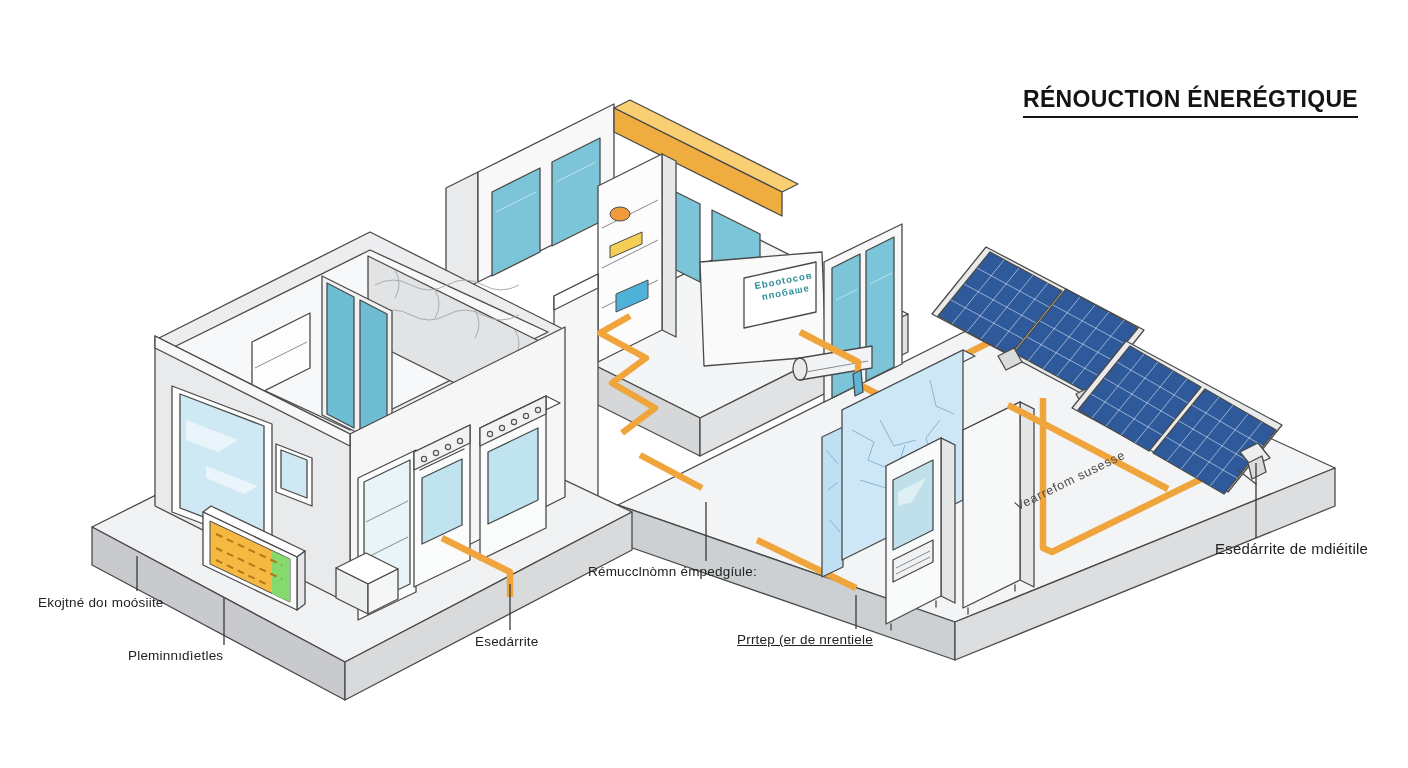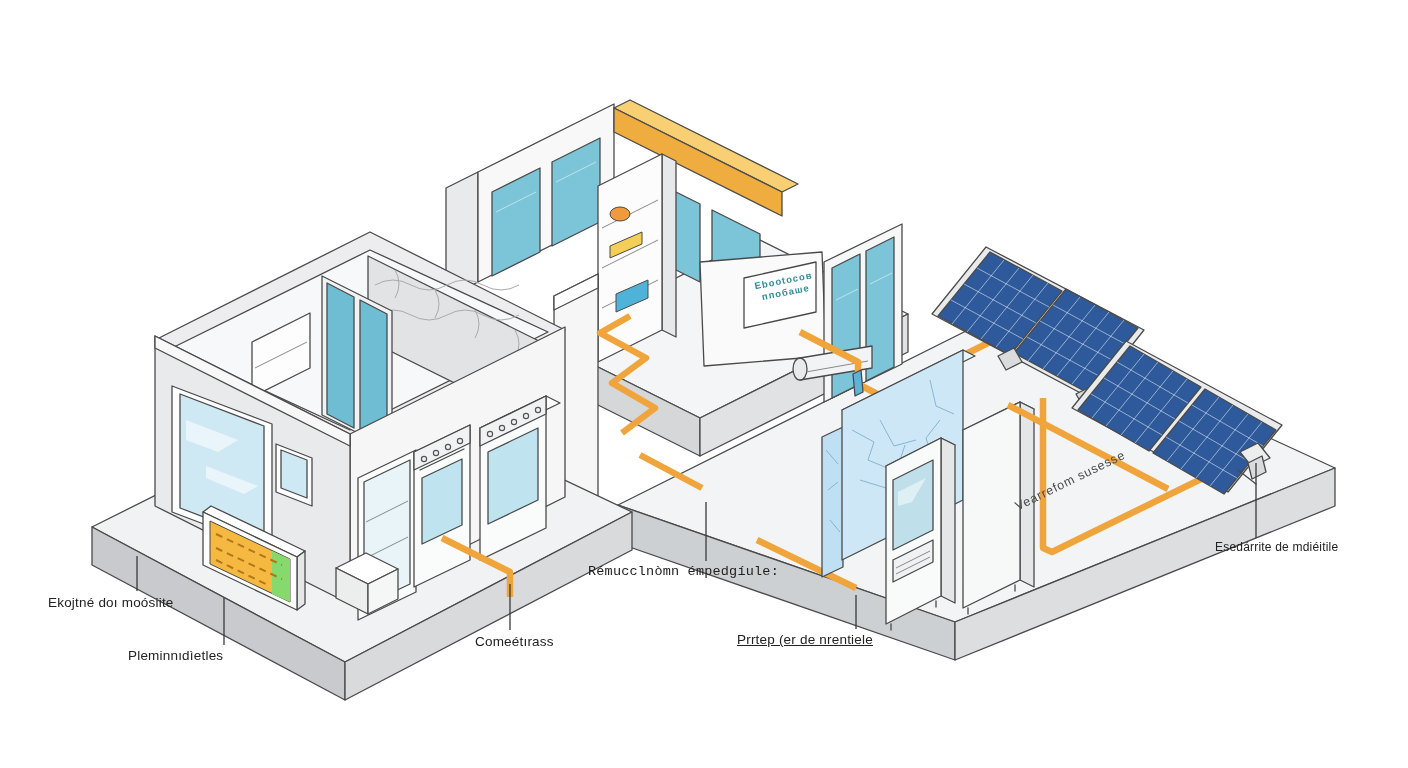--- a/index.html
+++ b/index.html
@@ -9,21 +9,21 @@
   .lbl{position:absolute;color:#222;font-size:13.5px;letter-spacing:.2px;white-space:nowrap;}
   #page-title{position:absolute;top:86px;right:50px;font-size:23px;font-weight:700;
               color:#141414;letter-spacing:.3px;border-bottom:2px solid #141414;
               padding-bottom:3px;white-space:nowrap;}
   #floor-annotation{position:absolute;left:1016px;top:500px;width:160px;font-size:12.5px;
               color:#4a4a4a;letter-spacing:.8px;transform:rotate(-26deg);
               transform-origin:left center;white-space:nowrap;}
   #sign-text{position:absolute;left:751px;top:281px;width:64px;font-size:9.5px;font-weight:700;
               color:#2f8d98;letter-spacing:1px;line-height:1.3;transform:rotate(-11deg);
               transform-origin:left top;text-align:center;}
-  #label-solar-mount{font-size:12px;}
+  #label-solar-mount{font-size:15px;}
   svg .ln{stroke:#4a4a4a;stroke-width:1.3;stroke-linejoin:round;stroke-linecap:round;}
   svg .thin{stroke:#7c7e80;stroke-width:.9;fill:none;}
   svg .cable{fill:none;stroke:var(--cable,#f0a43c);stroke-width:6.5;stroke-linejoin:round;stroke-linecap:butt;}
   svg .grid{stroke:rgba(255,255,255,.5);stroke-width:1;}
   svg .crack{stroke:#7fb0cc;stroke-width:.9;fill:none;}
   svg .quilt{stroke:#a9abad;stroke-width:1;fill:none;}
   svg .leader{stroke:#3a3a3a;stroke-width:1.3;}
 </style>
 </head>
 <body>
@@ -286,25 +286,26 @@
   <g>
     <line class="leader" x1="137" y1="556" x2="137" y2="591"></line>
     <line class="leader" x1="224" y1="598" x2="224" y2="645"></line>
     <line class="leader" x1="510" y1="584" x2="510" y2="630"></line>
     <line class="leader" x1="706" y1="502" x2="706" y2="561"></line>
     <line class="leader" x1="856" y1="595" x2="856" y2="629"></line>
     <line class="leader" x1="1256" y1="463" x2="1256" y2="538"></line>
   </g>
 </svg>
 
-
-<div class="lbl" style="left:48px;top:595px;">Ekojtné doı moósiite</div>
+<div id="page-title">RÉNOUCTION ÉNERÉGTIQUE</div>
+
+<div class="lbl" style="left:38px;top:595px;">Ekojtné doı moósiite</div>
 <div class="lbl" style="left:128px;top:648px;">Pleminnıdìetles</div>
-<div class="lbl" style="left:475px;top:634px;">Comeétırass</div>
-<div class="lbl" style="left:588px;top:564px;font-family:Liberation Mono, monospace;">Rémucclnòmn émpedgíule:</div>
+<div class="lbl" style="left:475px;top:634px;">Esedárrite</div>
+<div class="lbl" style="left:588px;top:564px;">Rémucclnòmn émpedgíule:</div>
 <div class="lbl" style="left:737px;top:632px;text-decoration:underline;">Prrtep (er de nrentiele</div>
 <div class="lbl" id="label-solar-mount" style="left:1215px;top:540px;">Esedárrite de mdiéitile</div>
 
 <div id="floor-annotation">Vearrefom susesse</div>
 
 <div id="sign-text">
   <div>Ebootocoв</div>
   <div>ппобаше</div>
 </div>
 

